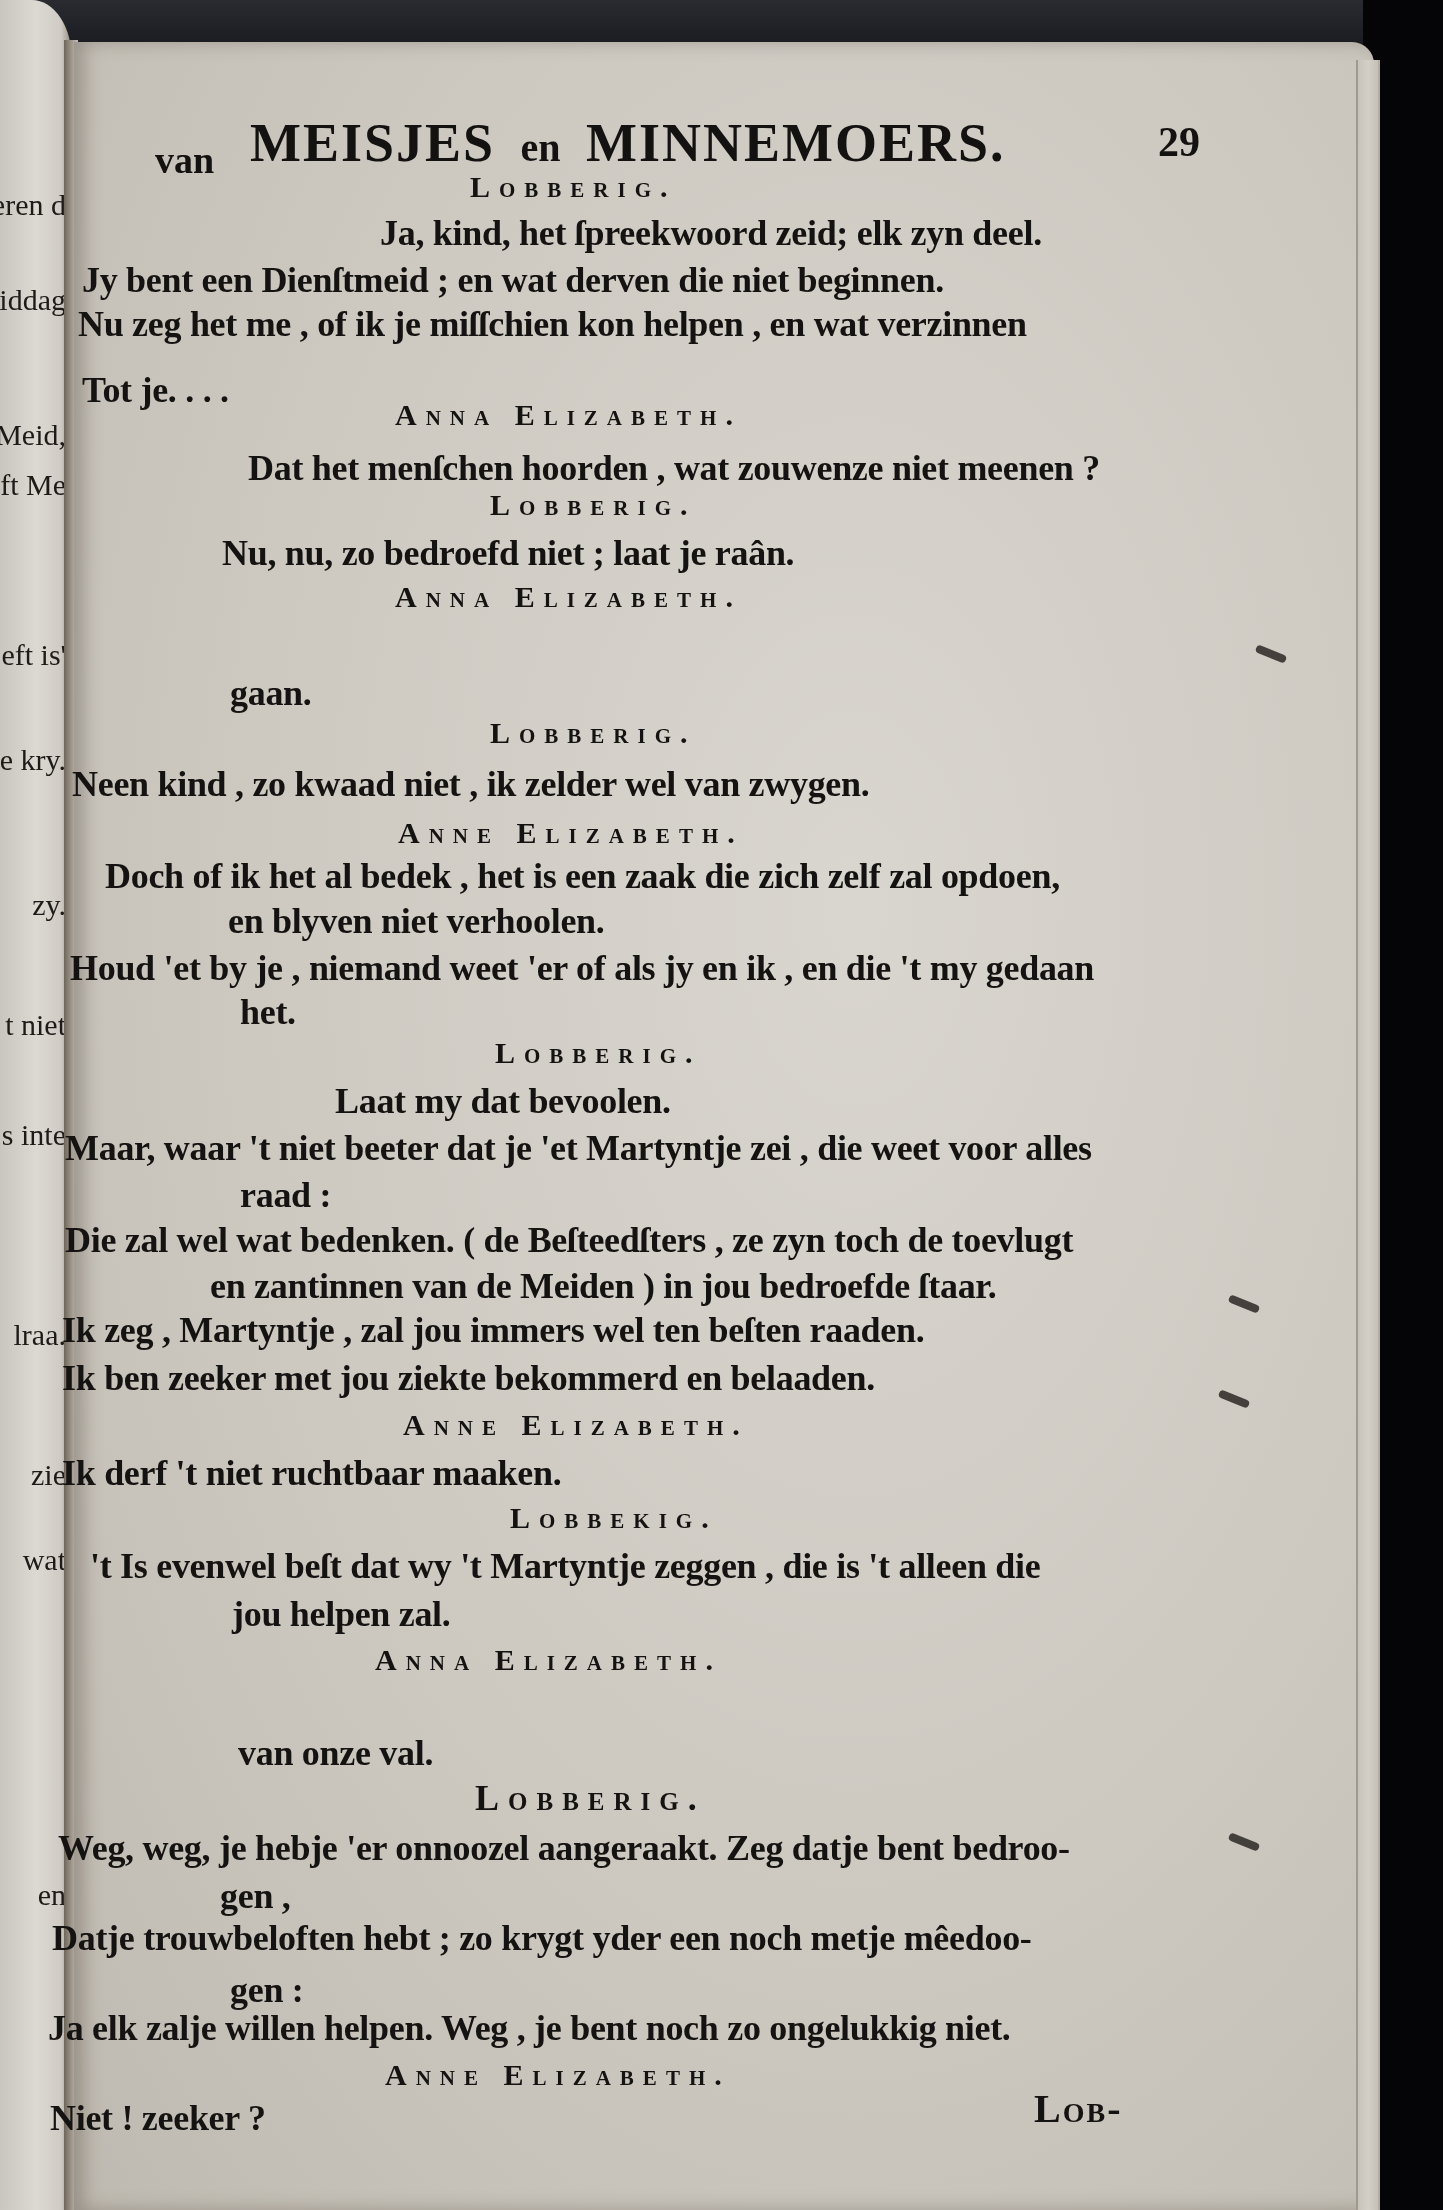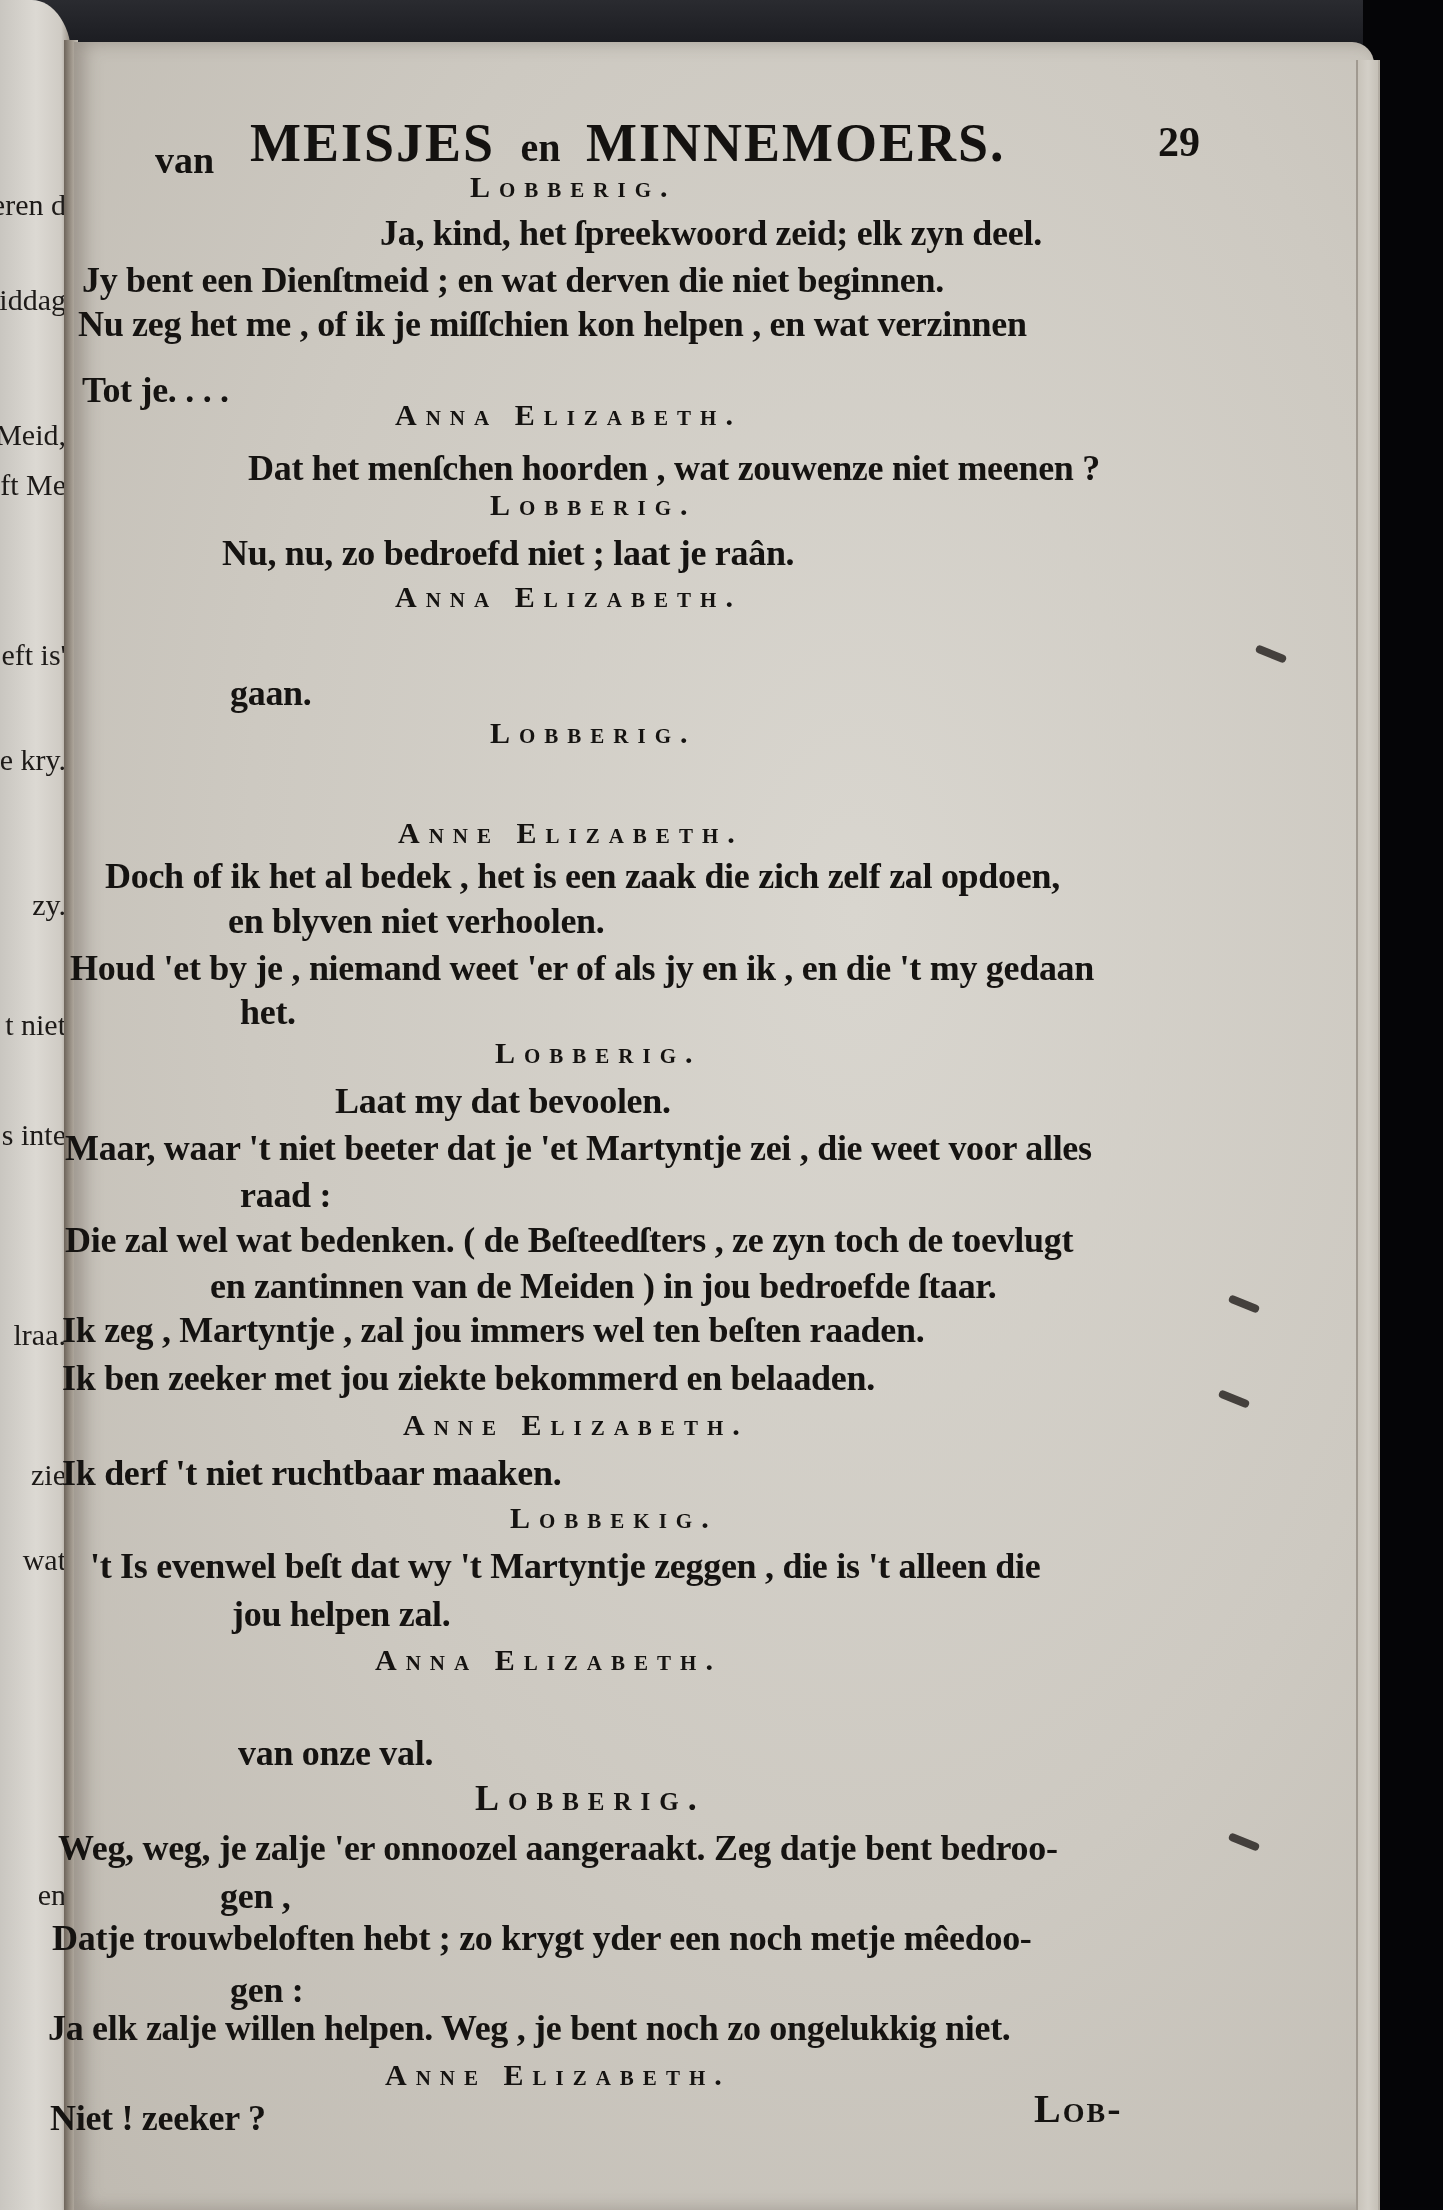--- a/index.html
+++ b/index.html
@@ -187,20 +187,21 @@
     <div class="line" style="left: 82px; top: 262px;">Jy bent een Dienſtmeid ;  en wat derven die niet beginnen.</div>
     <div class="line" style="left: 78px; top: 306px;">Nu zeg het me ,  of ik je miſſchien kon helpen ,  en wat verzinnen</div>
     <div class="line" style="left: 82px; top: 372px;">Tot je. . . .</div>
     <div class="speaker" style="left: 395px; top: 400px;">Anna Elizabeth.</div>
     <div class="line" style="left: 248px; top: 450px;">Dat het menſchen hoorden ,  wat zouwenze niet meenen ?</div>
     <div class="speaker" style="left: 490px; top: 490px;">Lobberig.</div>
     <div class="line" style="left: 222px; top: 535px;">Nu, nu, zo bedroefd niet ;  laat je raân.</div>
     <div class="speaker" style="left: 395px; top: 582px;">Anna Elizabeth.</div>
     <div class="line" style="left: 230px; top: 675px;">gaan.</div>
     <div class="speaker" style="left: 490px; top: 718px;">Lobberig.</div>
+    <div class="line" style="left: 72px; top: 766px;">Neen kind ,  zo kwaad niet ,  ik zelder wel van zwygen.</div>
     <div class="speaker" style="left: 398px; top: 818px;">Anne Elizabeth.</div>
     <div class="line" style="left: 105px; top: 858px;">Doch of ik het al bedek ,  het is een zaak die zich  zelf zal opdoen,</div>
     <div class="line" style="left: 228px; top: 903px;">en blyven niet verhoolen.</div>
     <div class="line" style="left: 70px; top: 950px;">Houd 'et by je ,  niemand weet 'er of als jy en ik ,  en die 't my gedaan</div>
     <div class="line" style="left: 240px; top: 994px;">het.</div>
     <div class="speaker" style="left: 495px; top: 1038px;">Lobberig.</div>
     <div class="line" style="left: 335px; top: 1083px;">Laat my dat bevoolen.</div>
     <div class="line" style="left: 65px; top: 1130px;">Maar, waar 't niet beeter dat je 'et Martyntje zei ,  die weet voor alles</div>
     <div class="line" style="left: 240px; top: 1177px;">raad :</div>
     <div class="line" style="left: 65px; top: 1222px;">Die zal wel wat bedenken.  ( de Beſteedſters ,  ze zyn toch de toevlugt</div>
@@ -208,21 +209,21 @@
     <div class="line" style="left: 62px; top: 1312px;">Ik zeg ,  Martyntje ,  zal  jou immers wel ten beſten raaden.</div>
     <div class="line" style="left: 62px; top: 1360px;">Ik ben zeeker met  jou ziekte bekommerd  en belaaden.</div>
     <div class="speaker" style="left: 403px; top: 1410px;">Anne Elizabeth.</div>
     <div class="line" style="left: 62px; top: 1455px;">Ik derf 't niet ruchtbaar maaken.</div>
     <div class="speaker" style="left: 510px; top: 1503px;">Lobbekig.</div>
     <div class="line" style="left: 90px; top: 1548px;">'t Is evenwel  beſt dat wy 't Martyntje zeggen ,  die is 't alleen die</div>
     <div class="line" style="left: 232px; top: 1596px;">jou helpen zal.</div>
     <div class="speaker" style="left: 375px; top: 1645px;">Anna Elizabeth.</div>
     <div class="line" style="left: 238px; top: 1735px;">van onze val.</div>
     <div class="speaker big" style="left: 475px; top: 1780px;">Lobberig.</div>
-    <div class="line" style="left: 58px; top: 1830px;">Weg, weg, je zalje 'er onnoozel aangeraakt.   Zeg datje bent bedroo-</div>
+    <div class="line" style="left: 58px; top: 1830px;">Weg, weg, je hebje 'er onnoozel aangeraakt.   Zeg datje bent bedroo-</div>
     <div class="line" style="left: 220px; top: 1878px;">gen ,</div>
     <div class="line" style="left: 52px; top: 1920px;">Datje trouwbeloften hebt ; zo krygt yder een noch metje mêedoo-</div>
     <div class="line" style="left: 230px; top: 1972px;">gen :</div>
     <div class="line" style="left: 48px; top: 2010px;">Ja elk zalje willen helpen.  Weg ,  je bent noch zo ongelukkig niet.</div>
     <div class="speaker" style="left: 385px; top: 2060px;">Anne Elizabeth.</div>
     <div class="line" style="left: 50px; top: 2100px;">Niet !  zeeker ?</div>
   </div>
 
 <div class="catchword" id="catchword" style="left: 1034px; top: 2085px;">Lob-</div>
 

